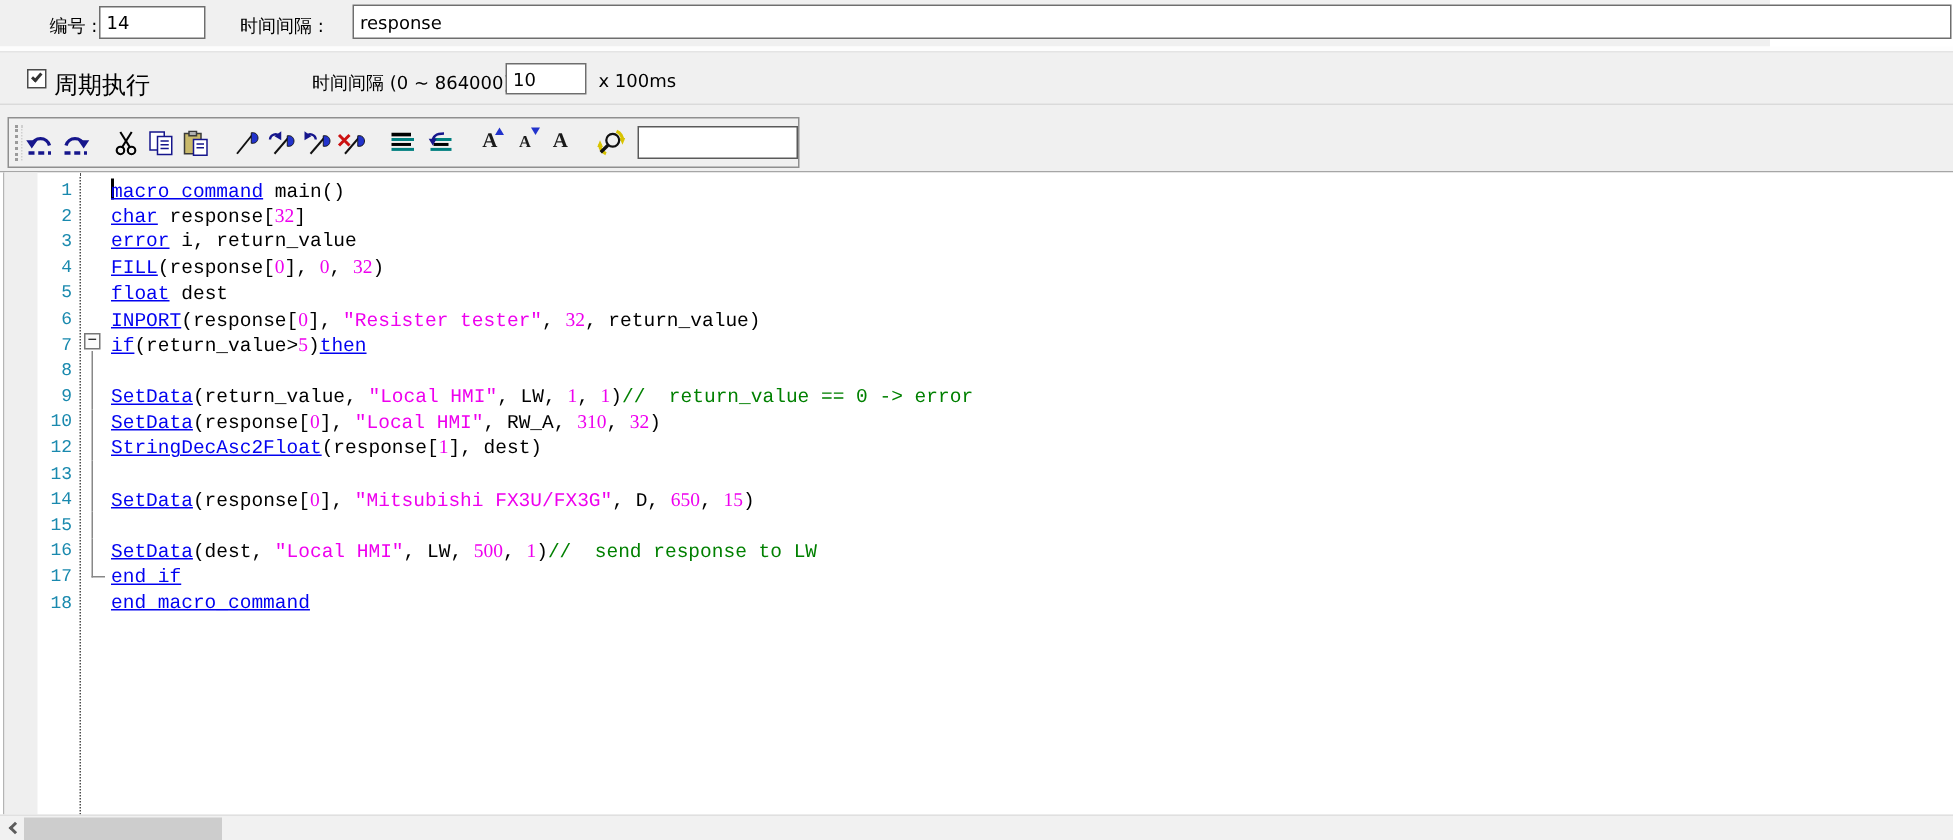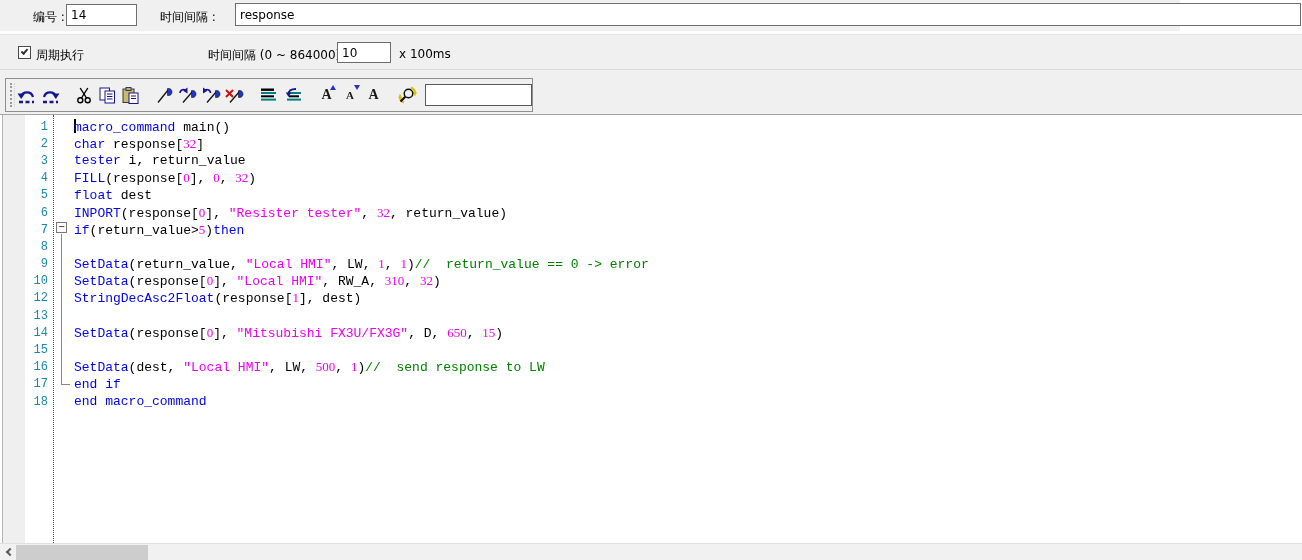--- a/index.html
+++ b/index.html
@@ -19,21 +19,21 @@
 
   .gap-white { position:absolute; left:0; top:31px; width:1302px; height:3px; background:#fdfdfd; }
 
   
   .row2 { position:absolute; left:0; top:34px; width:1302px; height:35px; background:#f0f0f0;
           border-top:1px solid #e4e4e4; }
   .chk { position:absolute; left:18px; top:11px; width:13px; height:13px; background:#fff;
          border:1px solid #4a4a4a; cursor:pointer; }
   .chk .check { position:absolute; left:2px; top:2px; width:7px; height:4px;
                 border-left:2px solid #333; border-bottom:2px solid #333; transform:rotate(-48deg); }
-  .lbl-periodic { position:absolute; left:36px; top:12px; font-size:12px; }
+  .lbl-periodic { position:absolute; left:36px; top:12px; font-size:16px; }
   .lbl-interval { position:absolute; left:208px; top:12px; font-size:12px; }
   .inp-interval { position:absolute; left:337px; top:7px; width:54px; height:21px; }
   .lbl-unit { position:absolute; left:399px; top:12px; font-size:12px; }
 
   
   .tbpanel { position:absolute; left:0; top:69px; width:1302px; height:46px; background:#f0f0f0;
              border-top:1px solid #dadada; border-bottom:1px solid #a6a6a6; }
   .toolbar { position:absolute; left:5px; top:8px; width:528px; height:34px;
              border:1px solid #8f8f8f; background:#f0f0f0; display:flex; align-items:center; }
   .grip { width:5px; height:24px; margin-left:4px; border-left:2px dotted #9a9a9a; border-right:1px dotted #cfcfcf; }
@@ -60,21 +60,21 @@
         font-family:"Liberation Mono","DejaVu Sans Mono",monospace; font-size:12px; color:var(--ln); }
   .fold { width:24px; flex:none; position:relative; height:100%; }
   .fold-start { background:linear-gradient(#888,#888) no-repeat 11px 13px / 1px calc(100% - 13px); }
   .fold-mid   { background:linear-gradient(#888,#888) no-repeat 11px 0 / 1px 100%; }
   .fold-end   { background:linear-gradient(#888,#888) no-repeat 11px 0 / 1px 9px,
                 linear-gradient(#888,#888) no-repeat 11px 8px / 9px 1px; }
   .fold-box { position:absolute; left:6px; top:1px; width:11px; height:11px; background:#fcfcfc;
               border:1px solid #777; color:#222; font-size:10px; line-height:8px; text-align:center;
               font-family:"DejaVu Sans Mono",monospace; cursor:pointer; }
   .code { font-family:"Liberation Mono","DejaVu Sans Mono",monospace; font-size:13px; white-space:pre; }
-  .tk-kw  { color:var(--kw); }
+  .tk-kw  { color:var(--kw);text-decoration:underline; }
   .tk-pl  { color:#000; }
   .tk-str { color:var(--str); }
   .tk-num { color:var(--num);font-family:Liberation Serif, serif; }
   .tk-cm  { color:var(--cm); }
   .caret { display:inline-block; width:2px; height:14px; background:#000; vertical-align:-2px; margin-right:-2px; }
 
   
   .hscroll { position:absolute; left:0; top:543px; width:1302px; height:17px; background:#f1f1f1;
              border-top:1px solid #e0e0e0; }
   .sb-btn { position:absolute; left:0; top:0; width:16px; height:16px; display:flex; align-items:center;
@@ -275,21 +275,21 @@
           <span class="code"><span class="caret"></span><span class="tk-kw">macro_command</span><span class="tk-pl"> main()</span></span>
         </div>
         <div class="cl">
           <span class="ln">2</span>
           <span class="fold"></span>
           <span class="code"><span class="tk-kw">char</span><span class="tk-pl"> response[</span><span class="tk-num">32</span><span class="tk-pl">]</span></span>
         </div>
         <div class="cl">
           <span class="ln">3</span>
           <span class="fold"></span>
-          <span class="code"><span class="tk-kw">tester</span><span class="tk-pl"> i, return_value</span></span>
+          <span class="code"><span class="tk-kw">error</span><span class="tk-pl"> i, return_value</span></span>
         </div>
         <div class="cl">
           <span class="ln">4</span>
           <span class="fold"></span>
           <span class="code"><span class="tk-kw">FILL</span><span class="tk-pl">(response[</span><span class="tk-num">0</span><span class="tk-pl">], </span><span class="tk-num">0</span><span class="tk-pl">, </span><span class="tk-num">32</span><span class="tk-pl">)</span></span>
         </div>
         <div class="cl">
           <span class="ln">5</span>
           <span class="fold"></span>
           <span class="code"><span class="tk-kw">float</span><span class="tk-pl"> dest</span></span>

